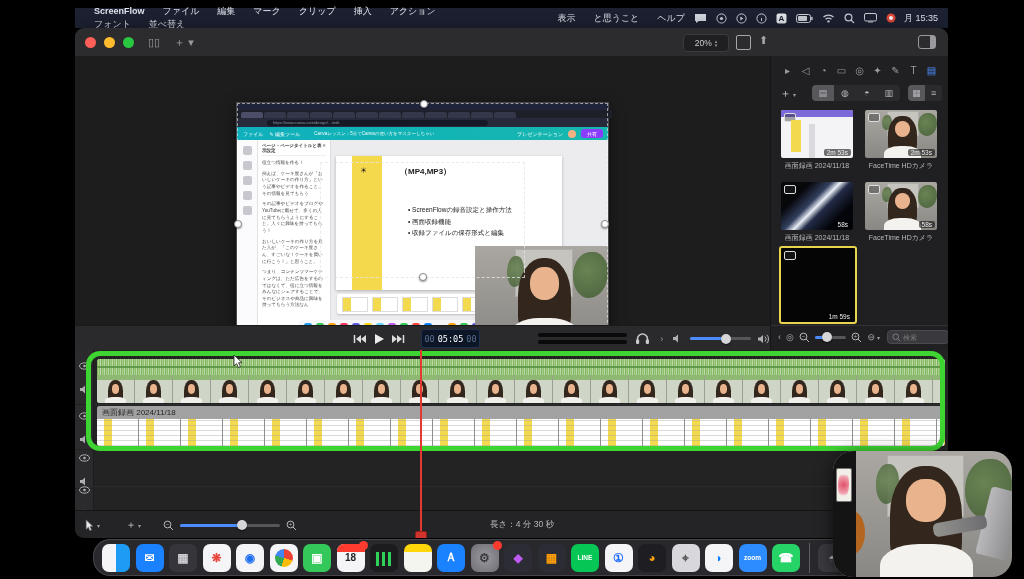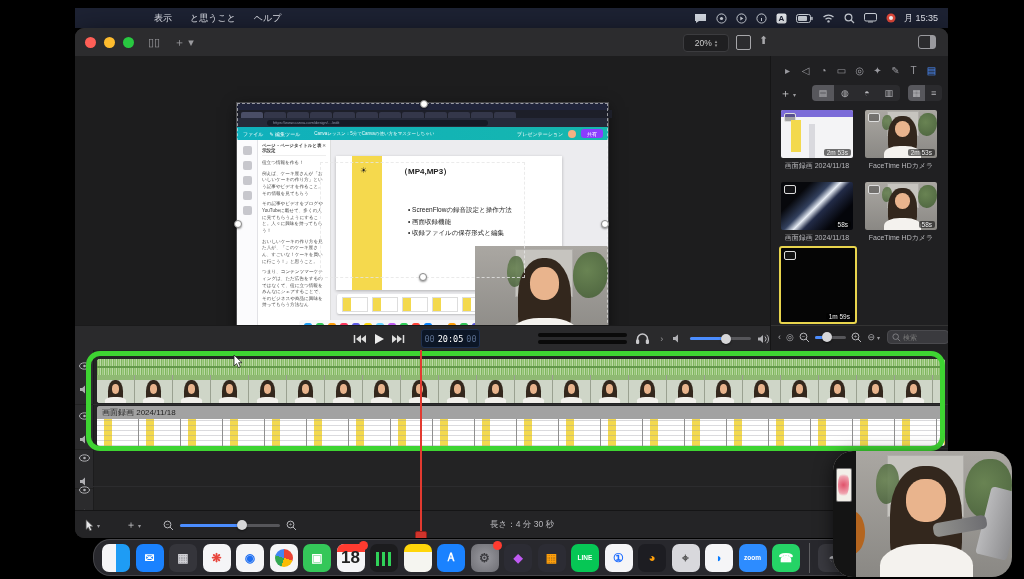--- a/index.html
+++ b/index.html
@@ -164,20 +164,21 @@
 #webcam .strip{position:absolute;left:0;top:0;width:13%;height:100%;background:#141414;z-index:2}
 .svgic{display:block}
 </style>
 </head>
 <body>
 
 <div id="stage">
 
   <div class="abs" id="menubar">
     <span class="apple"></span>
+    <span id="menus-left"><span class="mitem bold">ScreenFlow</span><span class="mitem">ファイル</span><span class="mitem">編集</span><span class="mitem">マーク</span><span class="mitem">クリップ</span><span class="mitem">挿入</span><span class="mitem">アクション</span><span class="mitem">フォント</span><span class="mitem">並べ替え</span></span>
     <span id="menus-right">
         <span class="mitem">表示</span>
         <span class="mitem">と思うこと</span>
         <span class="mitem">ヘルプ</span>
       </span>
     <span id="status">
         <span class="si">
           <svg width="13" height="11" viewBox="0 0 13 11">
             <path d="M1 1h11v7H5L2 10V8H1z" fill="#d7dde6"></path>
           </svg>
@@ -493,21 +494,21 @@
           </svg>
       </span>
       <span class="tb">
         <svg class="svgic" width="13" height="10" viewBox="0 0 13 10">
             <path d="M11.5 1v8" stroke="#ddd" stroke-width="1.5"></path>
             <path d="M0 1l5 4-5 4zM5 1l5 4-5 4z" fill="#ddd"></path>
           </svg>
       </span>
       <span id="timecode">
         <span class="dim">00</span>
-          <span>20:05</span>
+          <span>05:05</span>
           <span class="dim">00</span>
       </span>
       <span id="meter">
           <span class="bar"></span>
           <span class="bar"></span>
         </span>
       <span class="tb" style="margin-left:8px">
         <svg class="svgic" width="15" height="13" viewBox="0 0 15 13">
             <path d="M2.5 11V7a5 5 0 0 1 10 0v4" fill="none" stroke="#c9c9cc" stroke-width="1.6"></path>
             <rect x="1" y="7.5" width="3.2" height="4.5" rx="1.2" fill="#c9c9cc"></rect>
@@ -796,21 +797,21 @@
         <span class="gl" style="color: rgb(232, 69, 60);">❋</span>
       </div>
       <div class="dk" style="background: rgb(245, 245, 247);">
         <span class="gl" style="color: rgb(31, 111, 242);">◉</span>
       </div>
       <div class="dk circle" style="background: rgb(245, 245, 247);"></div>
       <div class="dk" style="background: rgb(52, 199, 89);">
         <span class="gl" style="color: rgb(255, 255, 255);">▣</span>
       </div>
       <div class="dk cal" style="background: rgb(245, 245, 247);">
-        <span class="gl" style="color: rgb(34, 34, 34); font-size: 17px;">18</span>
+        <span class="gl" style="color: rgb(34, 34, 34); font-size: 10px;">18</span>
         <span class="badge"></span>
       </div>
       <div class="dk bars" style="background: rgb(28, 28, 30);"></div>
       <div class="dk" style="background: linear-gradient(rgb(255, 214, 10) 0px, rgb(255, 214, 10) 28%, rgb(245, 245, 240) 28%, rgb(245, 245, 240) 100%);"></div>
       <div class="dk" style="background: rgb(26, 130, 255);">
         <span class="gl" style="color: rgb(255, 255, 255);">Ａ</span>
       </div>
       <div class="dk" style="background: radial-gradient(rgb(154, 154, 160), rgb(110, 110, 116));">
         <span class="gl" style="color: rgb(58, 58, 62);">⚙</span>
         <span class="badge"></span>

